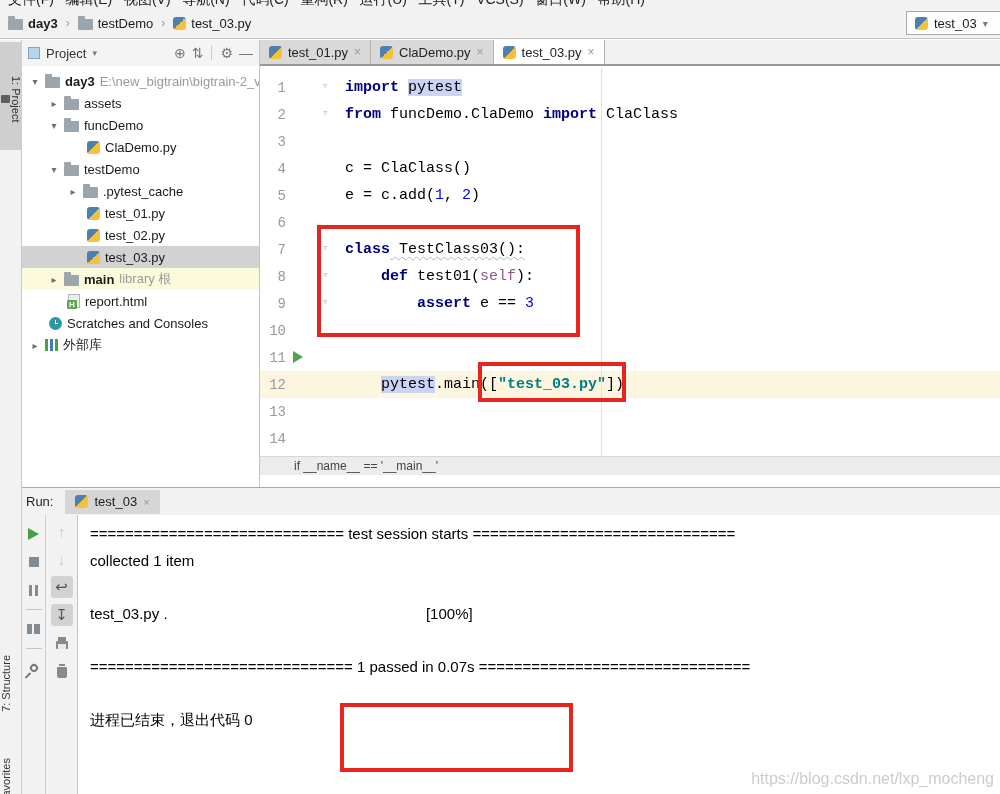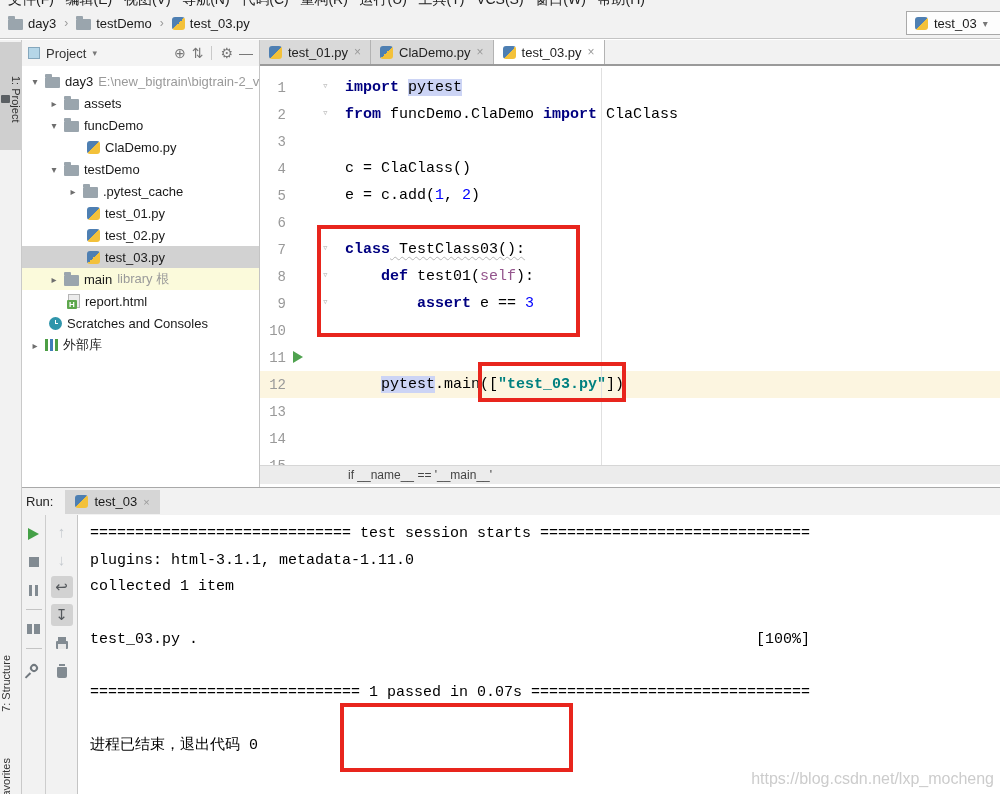--- a/index.html
+++ b/index.html
@@ -8,21 +8,21 @@
 
   
   #menubar { position:absolute; left:0; top:0; width:1000px; height:8px; background:#f2f2f2; overflow:hidden; }
   #menubar .mtxt { margin-top:-9px; padding-left:8px; font-size:14px; color:#222; white-space:pre; }
 
   
   #navbar { position:absolute; left:0; top:8px; width:1000px; height:31px; background:#f2f2f2;
             border-bottom:1px solid #c4c4c4; display:flex; align-items:center; padding-left:8px; }
   #navbar .crumb { display:flex; align-items:center; gap:5px; font-size:13px; }
   #navbar .sep { color:#9a9a9a; font-size:12px; margin:0 3px; }
-  .bold { font-weight:normal; }
+  .bold { font-weight:bold; }
   #runcfg { position:absolute; right:-12px; top:3px; height:24px; width:106px; background:#fdfdfd;
             border:1px solid #a9a9a9; display:flex; align-items:center; gap:6px; padding-left:8px; font-size:13px; }
   #runcfg .chev { color:#777; font-size:10px; }
 
   
   #stripe { position:absolute; left:0; top:40px; width:22px; height:754px; background:#f2f2f2; border-right:1px solid #c9c9c9; }
   .vlabel { position:absolute; left:0; width:22px; display:flex; flex-direction:column; align-items:center;
             font-size:11px; color:#333; }
   .vl-down { writing-mode:vertical-rl; }
   .vl-up   { writing-mode:vertical-rl; transform:rotate(180deg); }
@@ -78,22 +78,22 @@
                    border-left:10px solid #4fa24f; border-top:6px solid transparent; border-bottom:6px solid transparent; }
   .codetxt { white-space:pre; padding-left:4px; }
   .seg-kw { color:#000080; font-weight:bold; }
   .seg-p { color:#000; }
   .seg-num { color:#0000ff; }
   .seg-str { color:#008080; font-weight:bold; }
   .seg-strw { color:#008080; font-weight:bold; text-decoration:underline wavy #b4b4b4 1px; text-underline-offset:3px; }
   .seg-self { color:#94558d; }
   .seg-hl { color:#000; background:#ccd4f5; }
   .seg-wavy { color:#000; text-decoration:underline wavy #b4b4b4 1px; text-underline-offset:3px; }
-  #ed-breadcrumb { position:absolute; left:0; bottom:3px; right:0; height:19px; background:#ececec;
-                   border-top:1px solid #d6d6d6; font-size:12px; color:#444; padding-left:88px; display:flex; align-items:center; }
+  #ed-breadcrumb { position:absolute; left:0; bottom:12px; right:0; height:19px; background:#ececec;
+                   border-top:1px solid #d6d6d6; font-size:12px; color:#444; padding-left:34px; display:flex; align-items:center; }
 
   
   #runheader { position:absolute; left:22px; top:487px; width:978px; height:28px; background:#f2f2f2;
                border-top:1px solid #a9a9a9; display:flex; align-items:center; font-size:13px; }
   #runheader .rlabel { margin-left:4px; color:#222; }
   #runtab { margin-left:12px; height:24px; display:flex; align-items:center; gap:6px; background:#d6d6d6;
             padding:0 10px; font-size:13px; }
   #runtab .x { color:#9a9a9a; font-size:11px; }
   #rtoolbar1 { position:absolute; left:22px; top:515px; width:24px; height:279px; background:#f2f2f2;
                border-right:1px solid #cdcdcd; display:flex; flex-direction:column; align-items:center; padding-top:8px; }
@@ -110,21 +110,21 @@
   .ic-pin::after { content:''; position:absolute; left:2px; top:8px; width:2px; height:7px; background:#71787e; }
   .arr { font-size:15px; color:#c4c9ce; font-weight:bold; }
   .garr { font-size:15px; color:#54585c; }
   .ic-print { width:12px; height:8px; background:#828b92; border-radius:1px; position:relative; margin-top:4px; }
   .ic-print::before { content:''; position:absolute; top:-4px; left:2px; width:8px; height:4px; background:#828b92; }
   .ic-print::after { content:''; position:absolute; top:3px; left:2px; width:8px; height:5px; background:#e8e8e8; }
   .ic-trash { width:10px; height:11px; background:#828b92; border-radius:1px 1px 2px 2px; position:relative; margin-top:3px; }
   .ic-trash::before { content:''; position:absolute; top:-3px; left:2px; width:6px; height:2px; background:#828b92; }
 
   #console { position:absolute; left:78px; top:515px; width:922px; height:279px; background:#fff;
-             font-family:Liberation Mono, monospace; font-size:15px; color:#000; padding:6px 0 0 12px; overflow:hidden; }
+             font-family:Liberation Sans, sans-serif; font-size:15px; color:#000; padding:6px 0 0 12px; overflow:hidden; }
   .conline { height:26.5px; line-height:26.5px; white-space:pre; }
 
   
   .redbox { position:absolute; border:4px solid #e8251d; z-index:40; pointer-events:none; }
   #redbox1 { left:317px; top:225px; width:263px; height:112px; }
   #redbox2 { left:478px; top:362px; width:148px; height:40px; }
   #redbox3 { left:340px; top:703px; width:233px; height:69px; }
 
   #watermark { position:absolute; right:6px; bottom:6px; font-size:16px; color:#ccc; z-index:50; }
 </style>
@@ -408,21 +408,20 @@
   <div class="tbtn">
       <span class="ic-print"></span>
     </div>
   <div class="tbtn">
       <span class="ic-trash"></span>
     </div>
 </div>
 
 <div id="console">
     <div class="conline">============================= test session starts ==============================</div>
-    <div class="conline">plugins: html-3.1.1, metadata-1.11.0</div>
     <div class="conline">collected 1 item</div>
     <div class="conline"></div>
     <div class="conline">test_03.py .                                                              [100%]</div>
     <div class="conline"></div>
     <div class="conline">============================== 1 passed in 0.07s ===============================</div>
     <div class="conline"></div>
     <div class="conline">进程已结束，退出代码 0</div>
   </div>
 
 <div class="redbox" id="redbox1"></div>

